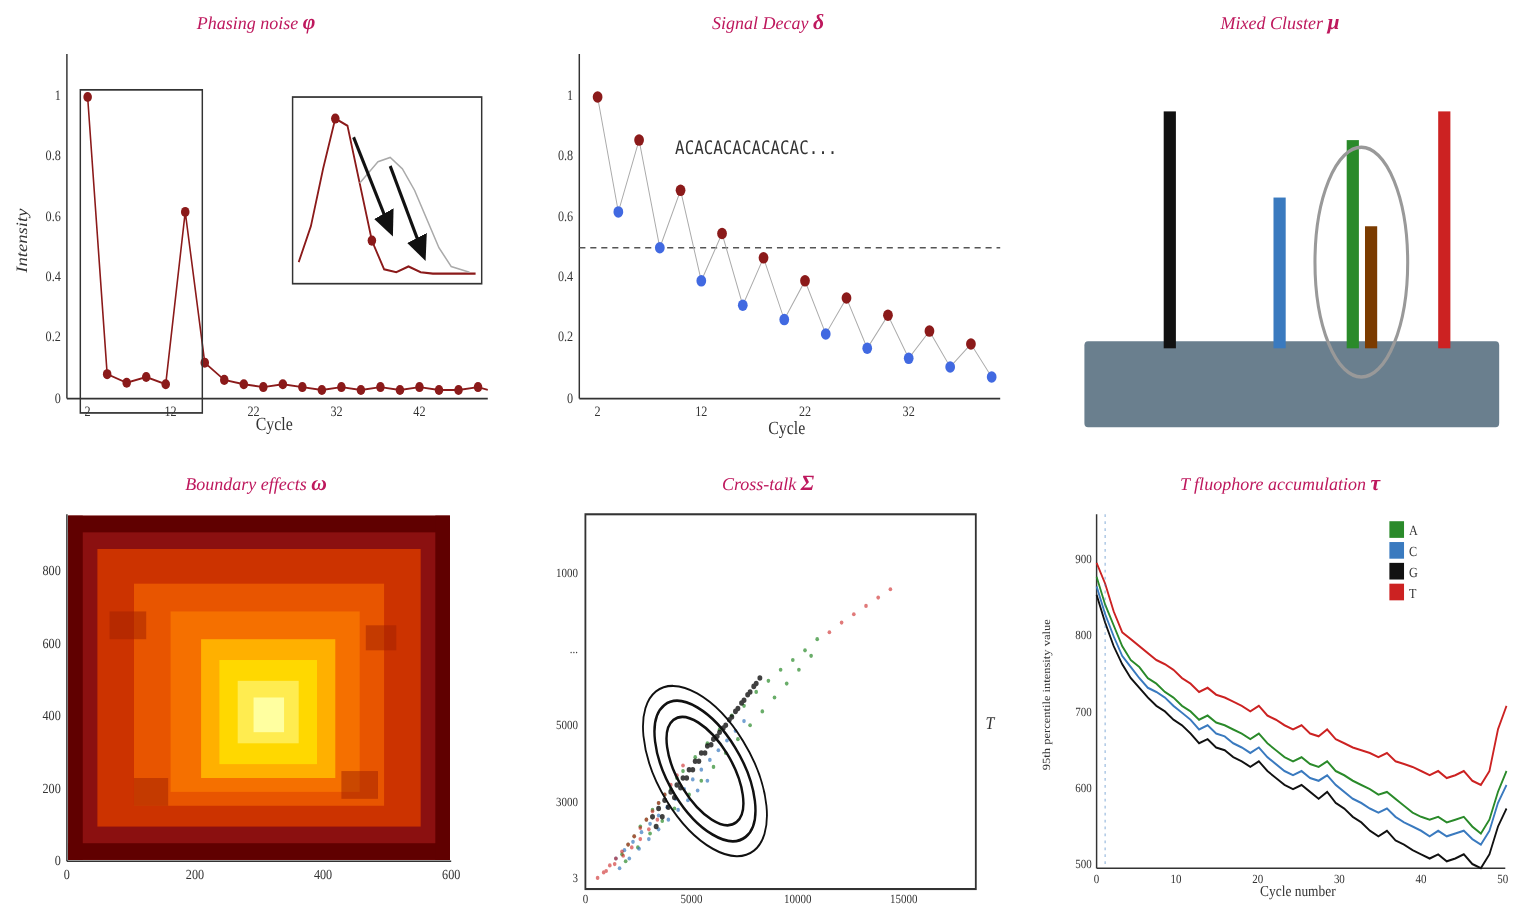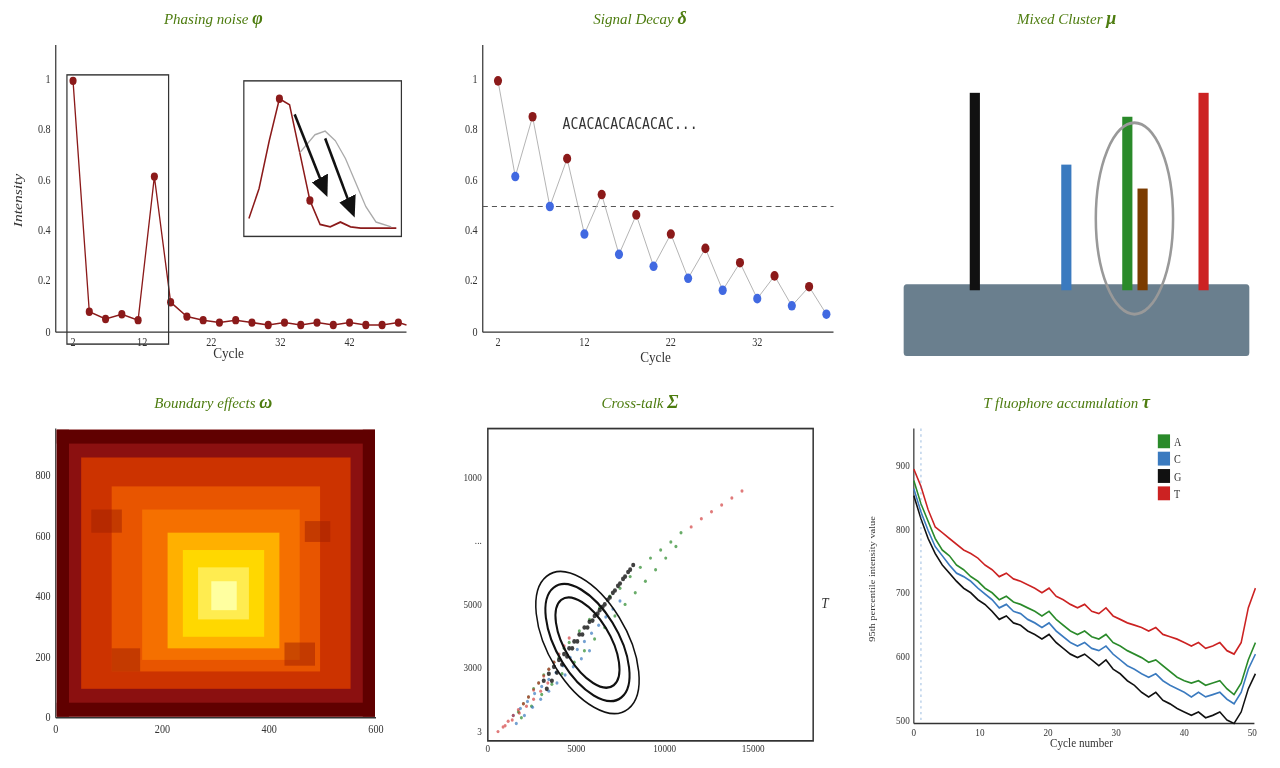--- a/index.html
+++ b/index.html
@@ -15,21 +15,21 @@
     }
     .panel {
       display: flex;
       flex-direction: column;
       align-items: center;
       padding: 8px 10px 4px 10px;
       position: relative;
     }
     .panel-title {
       font-size: 15px;
-      color: #4d7c0f;
+      color: #be185d;
       margin-bottom: 4px;
       text-align: center;
       font-style: italic;
     }
     .panel-title .greek {
       font-style: italic;
       font-size: 18px;
       font-weight: bold;
       font-family: 'Times New Roman', serif;
     }

